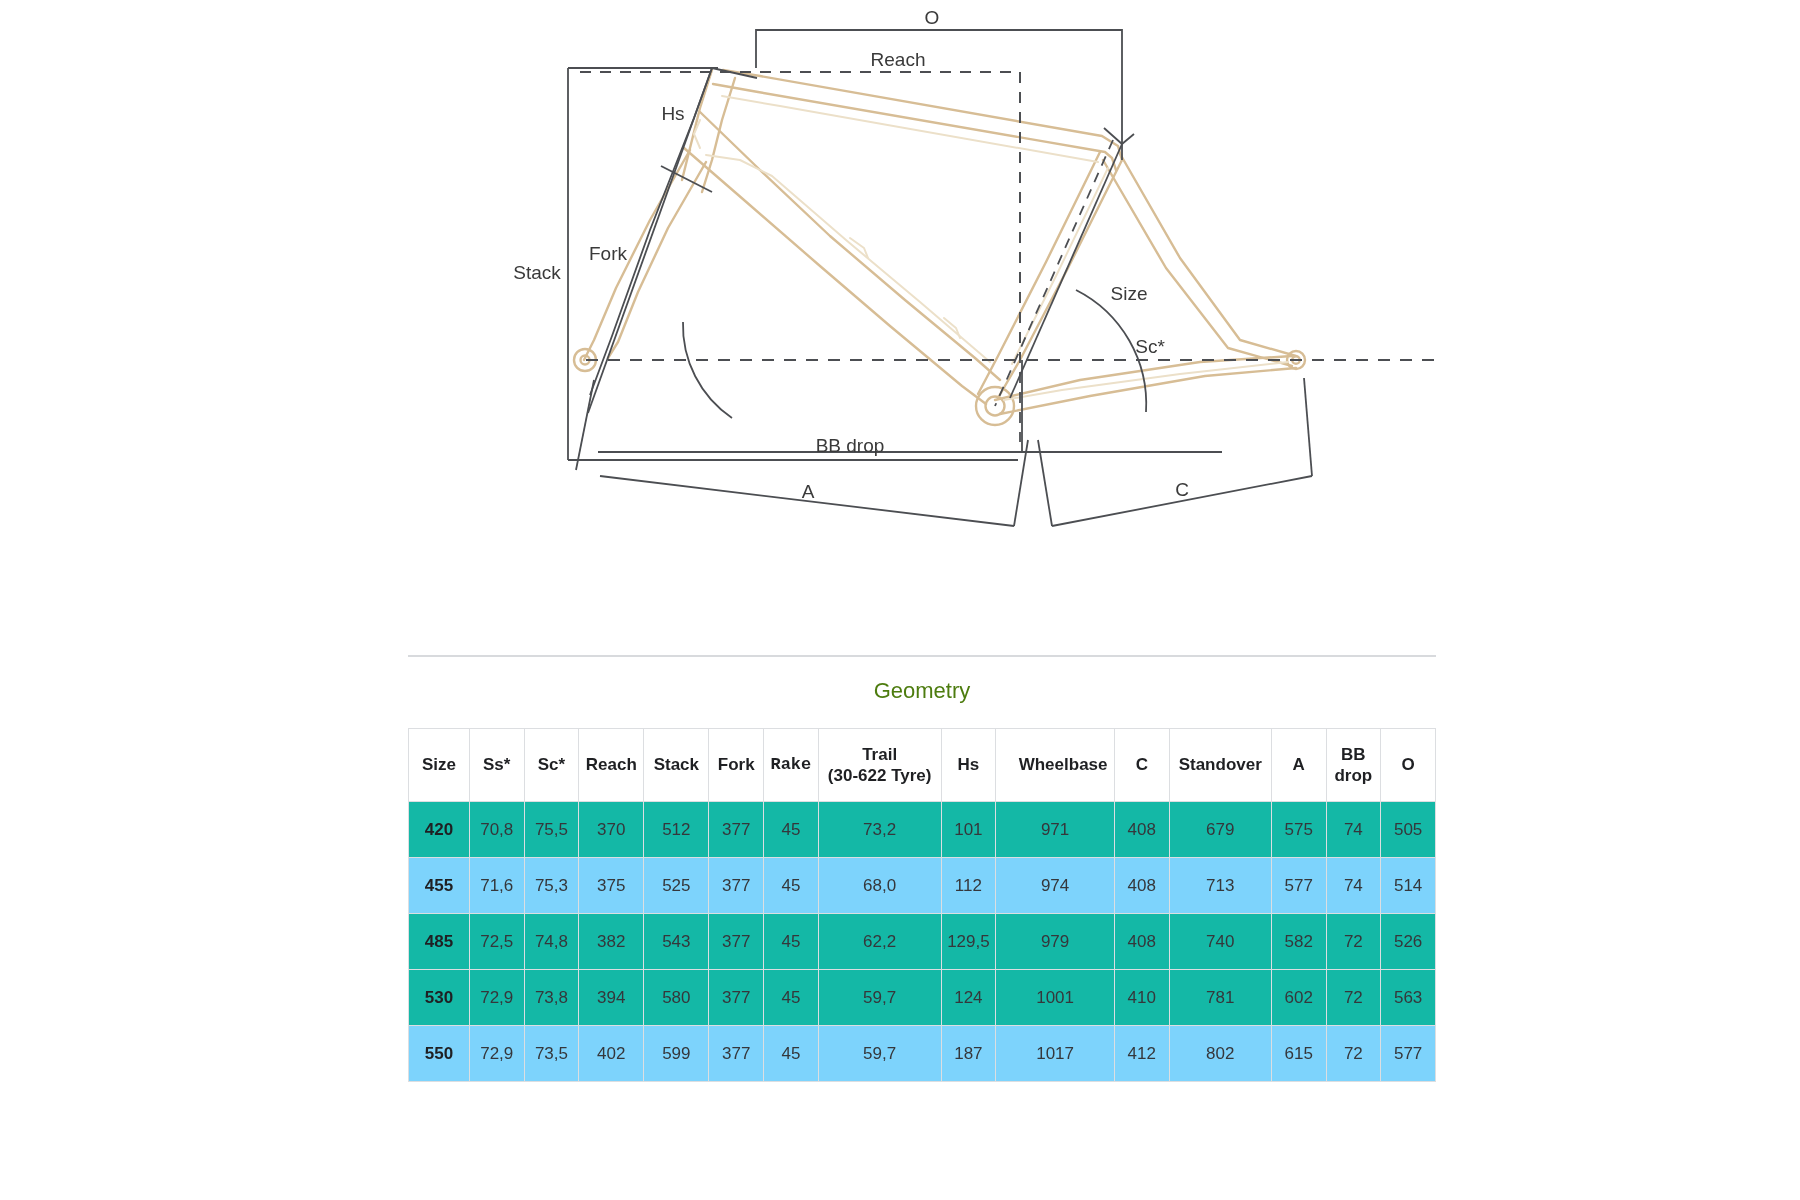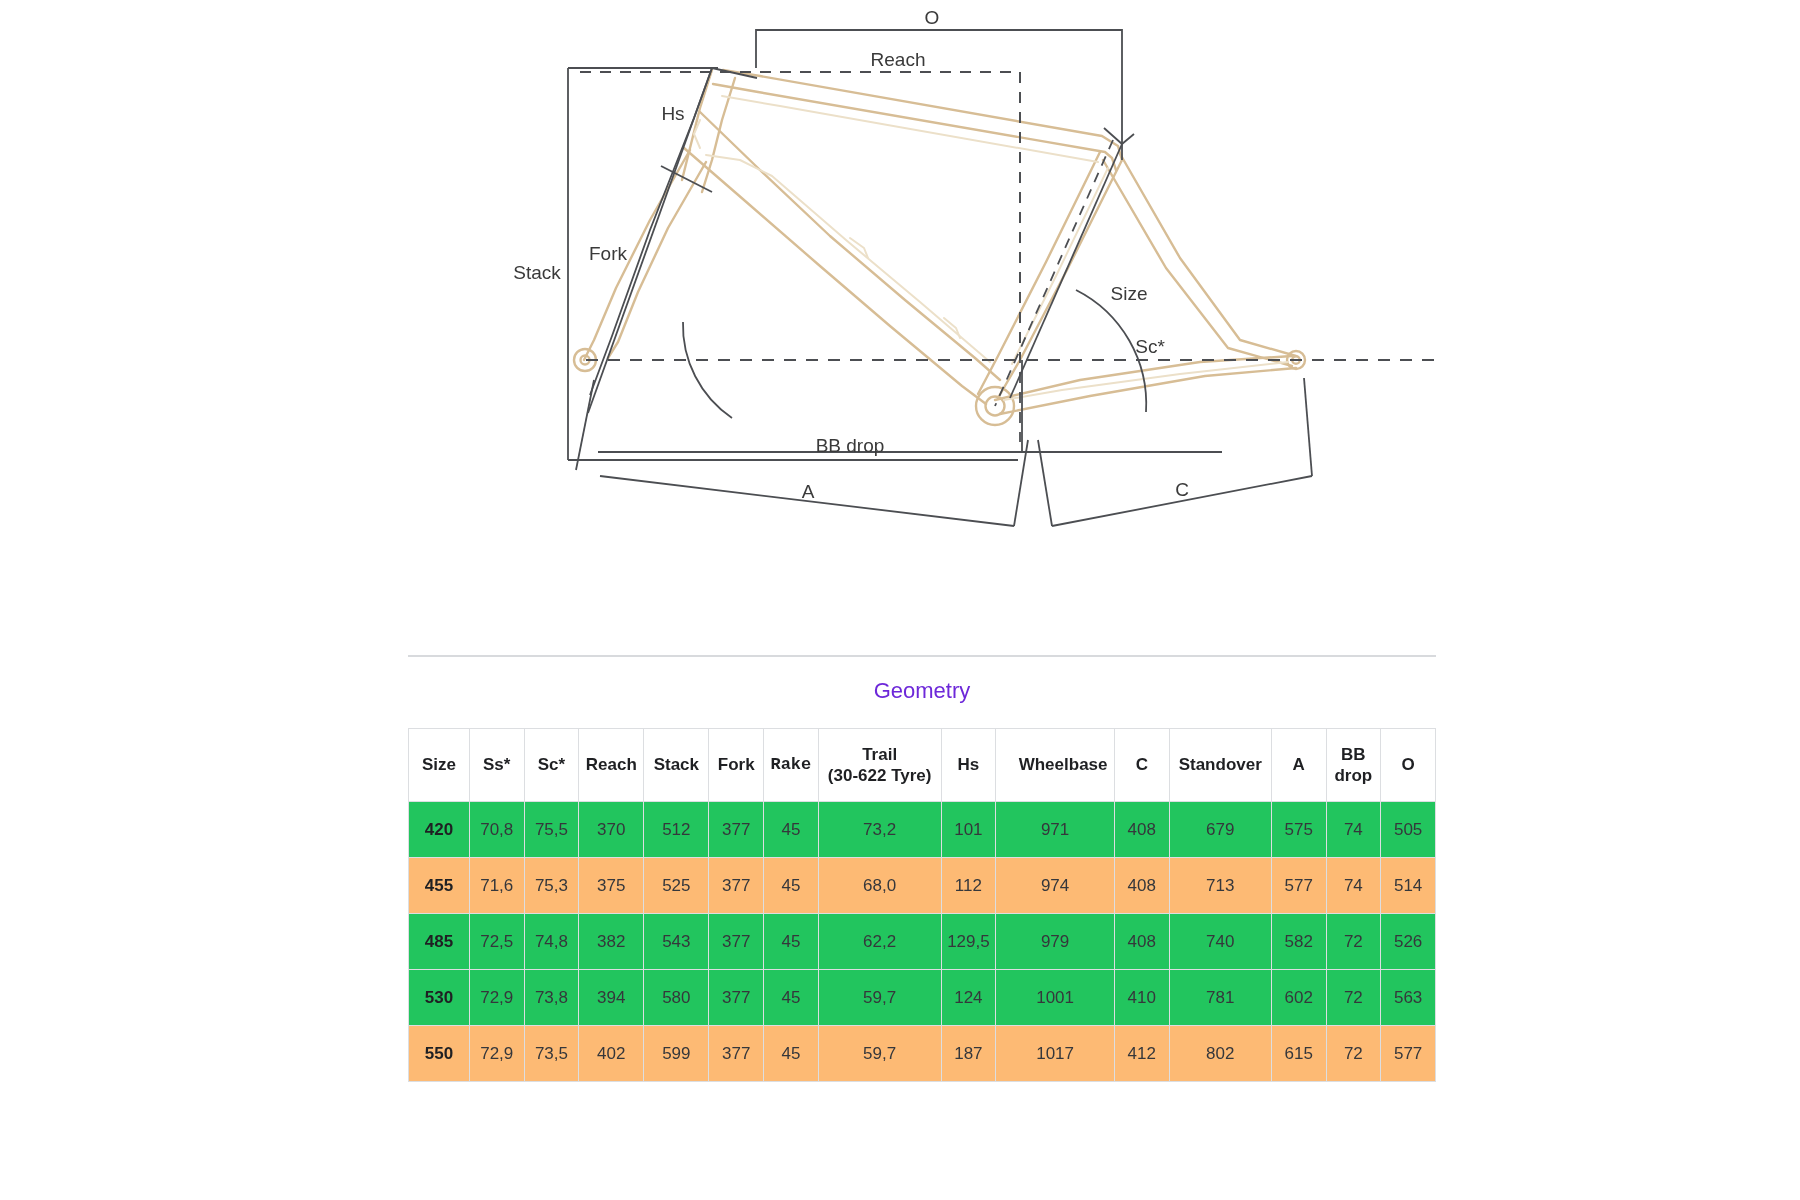--- a/index.html
+++ b/index.html
@@ -48,21 +48,21 @@
     height: 2px;
     background: #d8dadd;
   }
   #table-title {
     position: absolute;
     left: 408px;
     top: 118px;
     width: 1028px;
     text-align: center;
     font-size: 22px;
-    color: #6d28d9;
+    color: #4d7c0f;
     font-weight: 400;
   }
   #geo-table-wrap {
     position: absolute;
     left: 408px;
     top: 168px;
     width: 1028px;
   }
   table.geo {
     border-collapse: collapse;
@@ -80,22 +80,22 @@
     vertical-align: middle;
     line-height: 1.25;
   }
   table.geo thead th {
     background: #ffffff;
     font-weight: bold;
     height: 72px;
     font-size: 17px;
     color: #1f2023;
   }
-  table.geo tbody tr.odd td { background: #22c55e; }
-  table.geo tbody tr.even td { background: #fdba74; }
+  table.geo tbody tr.odd td { background: #14b8a6; }
+  table.geo tbody tr.even td { background: #7dd3fc; }
   table.geo tbody td.size-cell { font-weight: bold; color: #1f2023; }
   .hdr-two-line { display: block; }
 </style>
 </head>
 <body>
 
 <div id="diagram-section">
   <svg id="geo-svg" width="1800" height="560" viewBox="0 0 1800 560">
 
     <g fill="none" stroke="#d7bd95" stroke-width="2.4" stroke-linejoin="round" stroke-linecap="round">

